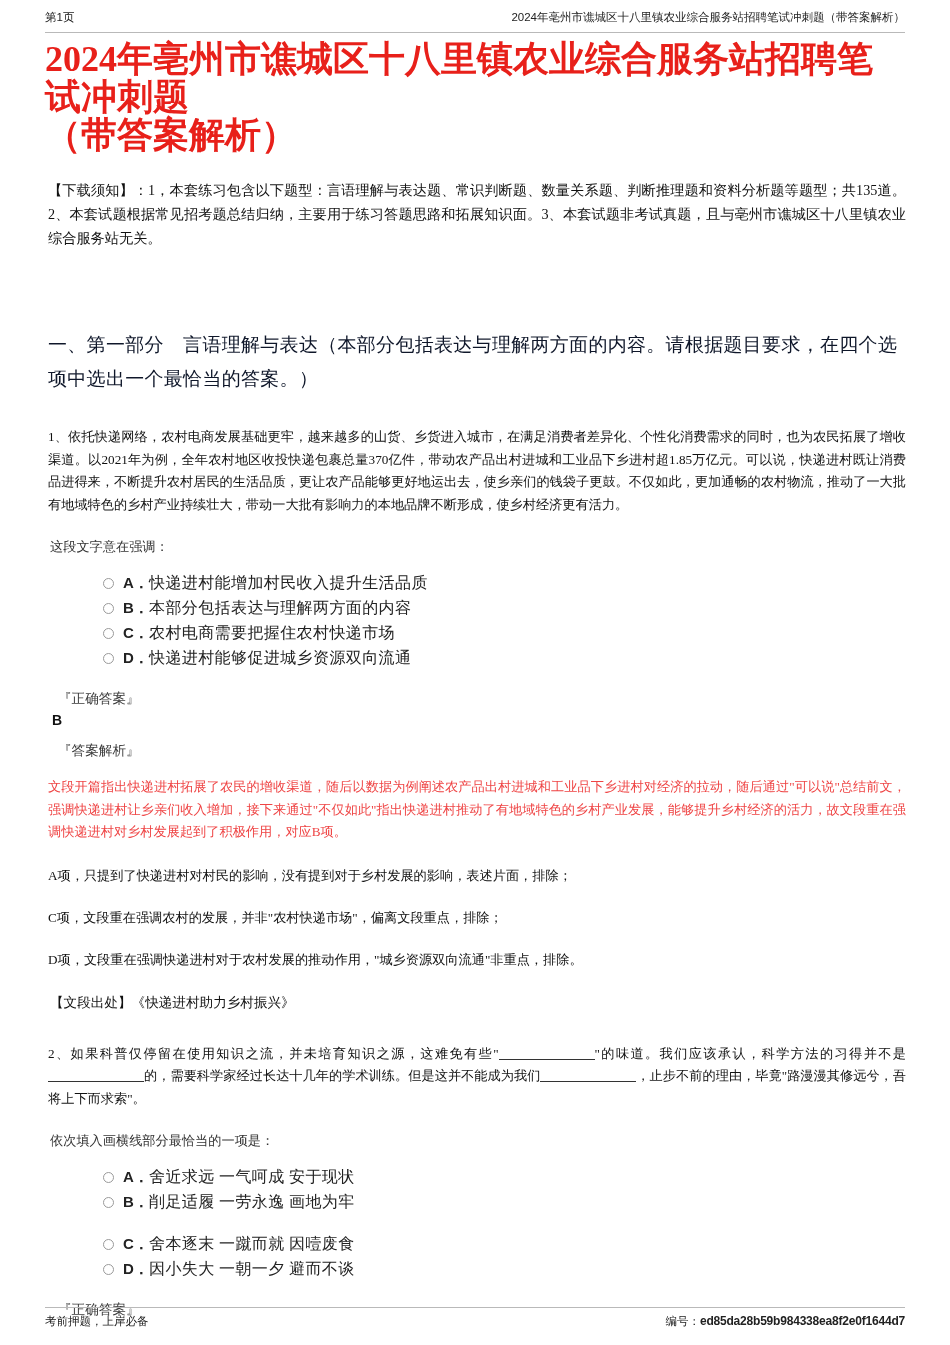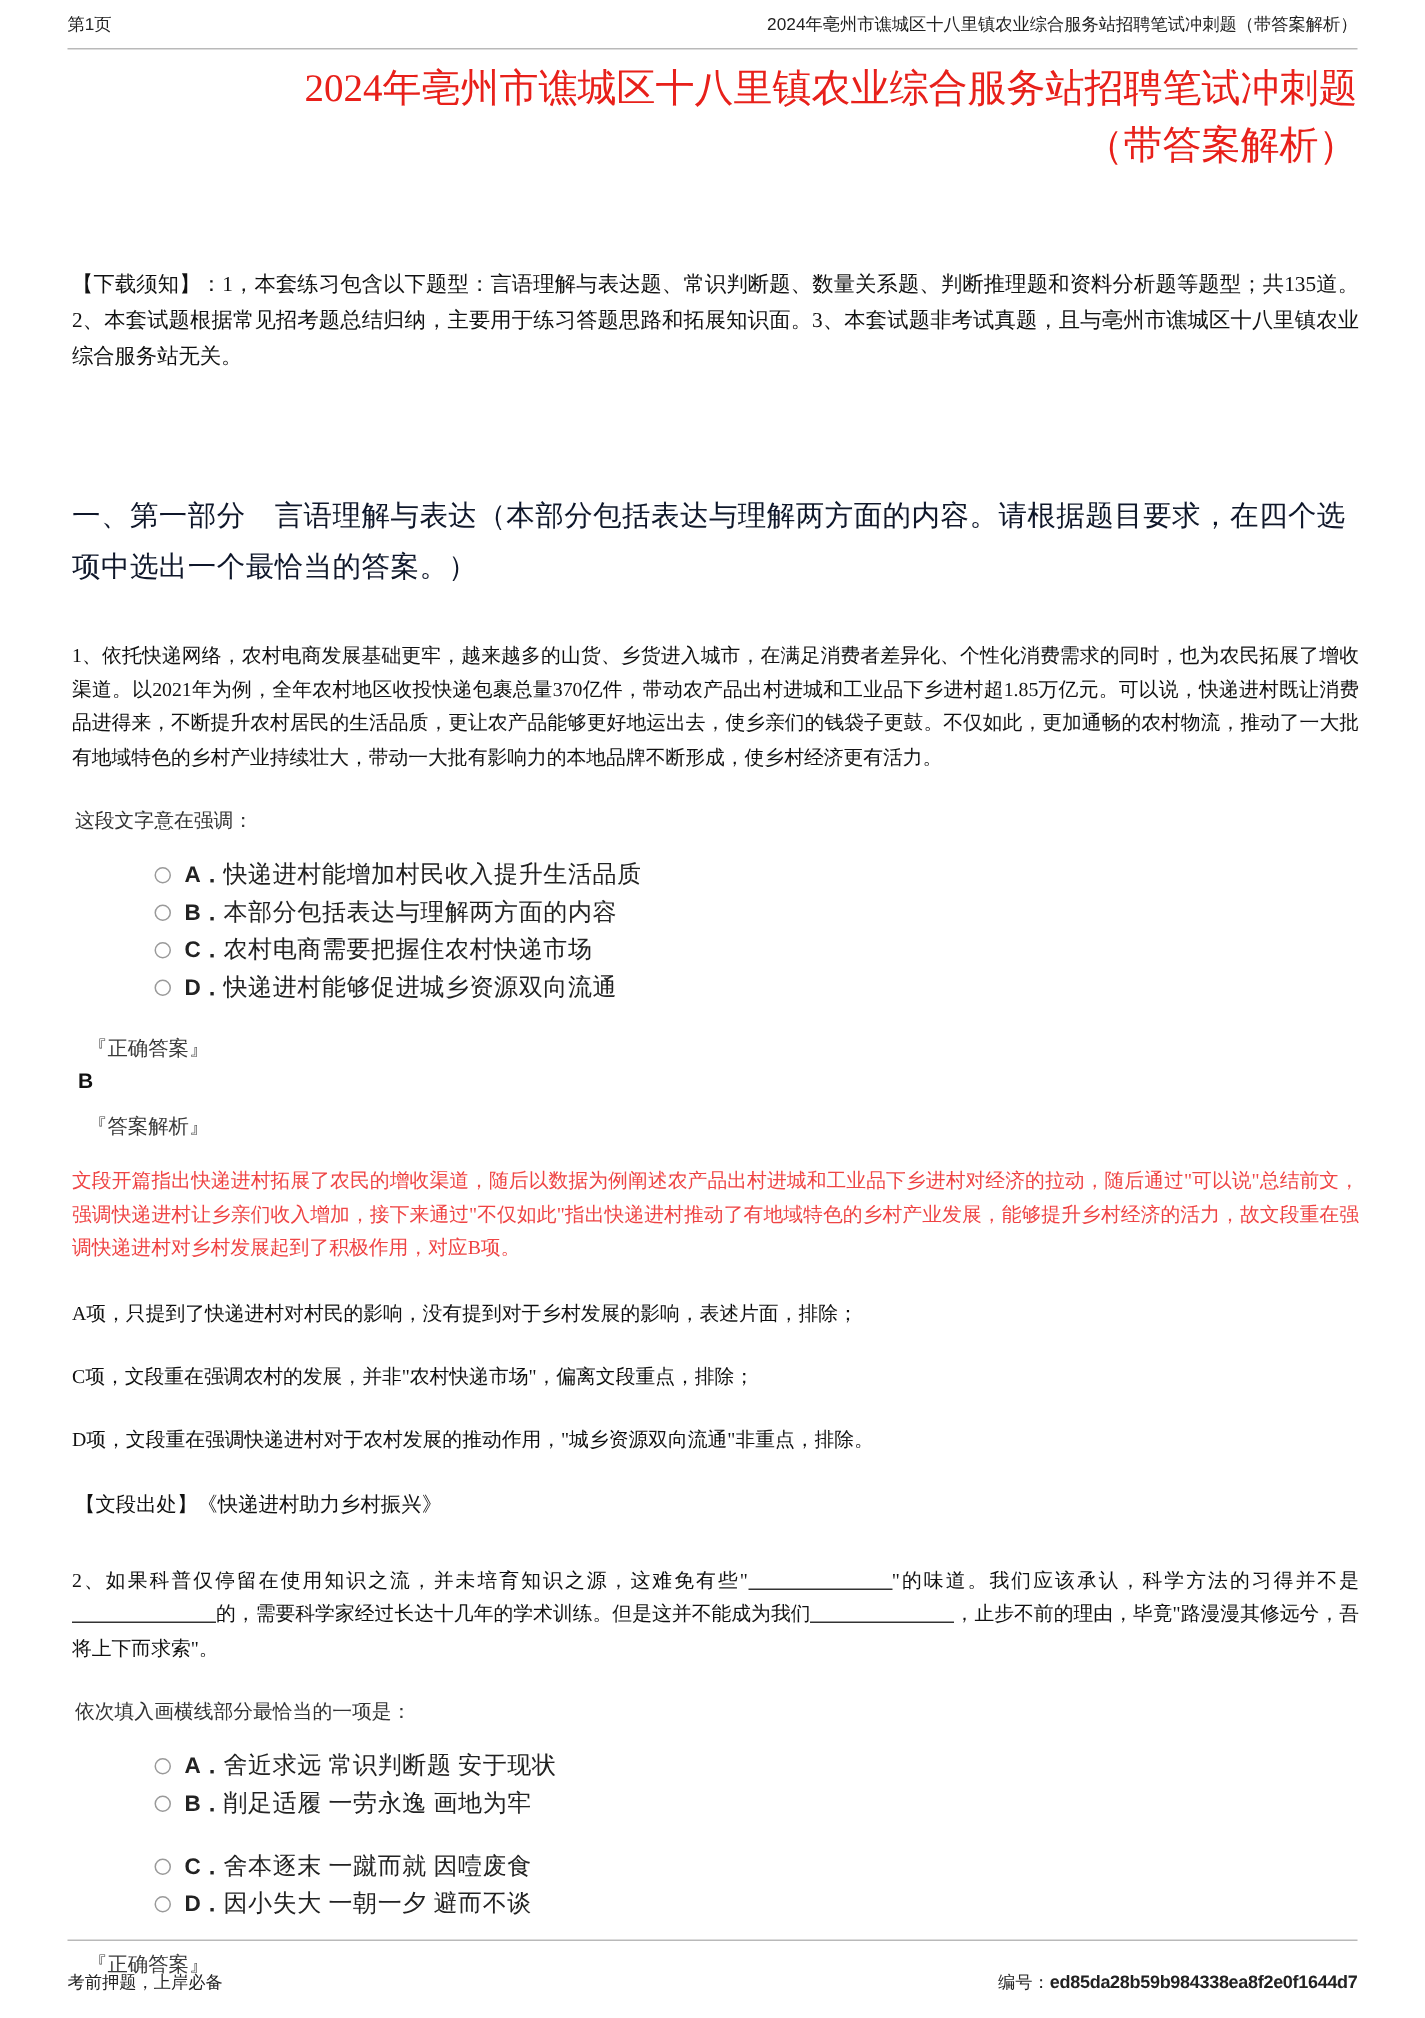--- a/index.html
+++ b/index.html
@@ -40,25 +40,25 @@
   }
   .run-header .left  { white-space: nowrap; }
   .run-header .right { white-space: nowrap; font-size: 11.5px; }
 
   
   .doc-title {
     position: absolute;
     top: 40px;
     left: 45px;
     width: 860px;
-    text-align: right;
+    text-align: left;
     color: #e8201a;
     font-family: "Liberation Serif", "DejaVu Serif", serif;
-    font-weight: 400;
-    font-size: 26px;
+    font-weight: 700;
+    font-size: 36px;
     line-height: 38px;
     letter-spacing: 0px;
   }
 
   
   .content {
     position: absolute;
     top: 178px;
     left: 48px;
     width: 858px;
@@ -179,21 +179,21 @@
     vertical-align: -2px;
   }
 
   
   .run-footer {
     position: absolute;
     bottom: 16px;
     left: 45px;
     width: 860px;
     border-top: 1px solid #b9b9b9;
-    padding-top: 20px;
+    padding-top: 6px;
     display: flex;
     align-items: flex-start;
     justify-content: space-between;
     font-family: "Liberation Sans", "DejaVu Sans", sans-serif;
     font-size: 11.5px;
     color: #222;
   }
   .run-footer .code {
     font-family: "Liberation Sans", "DejaVu Sans", sans-serif;
     font-weight: 700;
@@ -267,21 +267,21 @@
 
     <div>
       <p class="qtext"><span>2、如果科普仅停留在使用知识之流，并未培育知识之源，这难免有些"</span><span class="blank"></span><span>"的味道。我们应该承认，科学方法的习得并不是</span><span class="blank"></span><span>的，需要科学家经过长达十几年的学术训练。但是这并不能成为我们</span><span class="blank"></span><span>，止步不前的理由，毕竟"路漫漫其修远兮，吾将上下而求索"。</span></p>
 
       <p class="prompt">依次填入画横线部分最恰当的一项是：</p>
 
       <ul class="options">
         <li class="option">
           <span class="radio"></span>
           <span class="opt-letter">A．</span>
-          <span class="opt-text">舍近求远 常识判断题 安于现状</span>
+          <span class="opt-text">舍近求远 一气呵成 安于现状</span>
         </li>
         <li class="option">
           <span class="radio"></span>
           <span class="opt-letter">B．</span>
           <span class="opt-text">削足适履 一劳永逸 画地为牢</span>
         </li>
         <li class="option gap-before">
           <span class="radio"></span>
           <span class="opt-letter">C．</span>
           <span class="opt-text">舍本逐末 一蹴而就 因噎废食</span>

